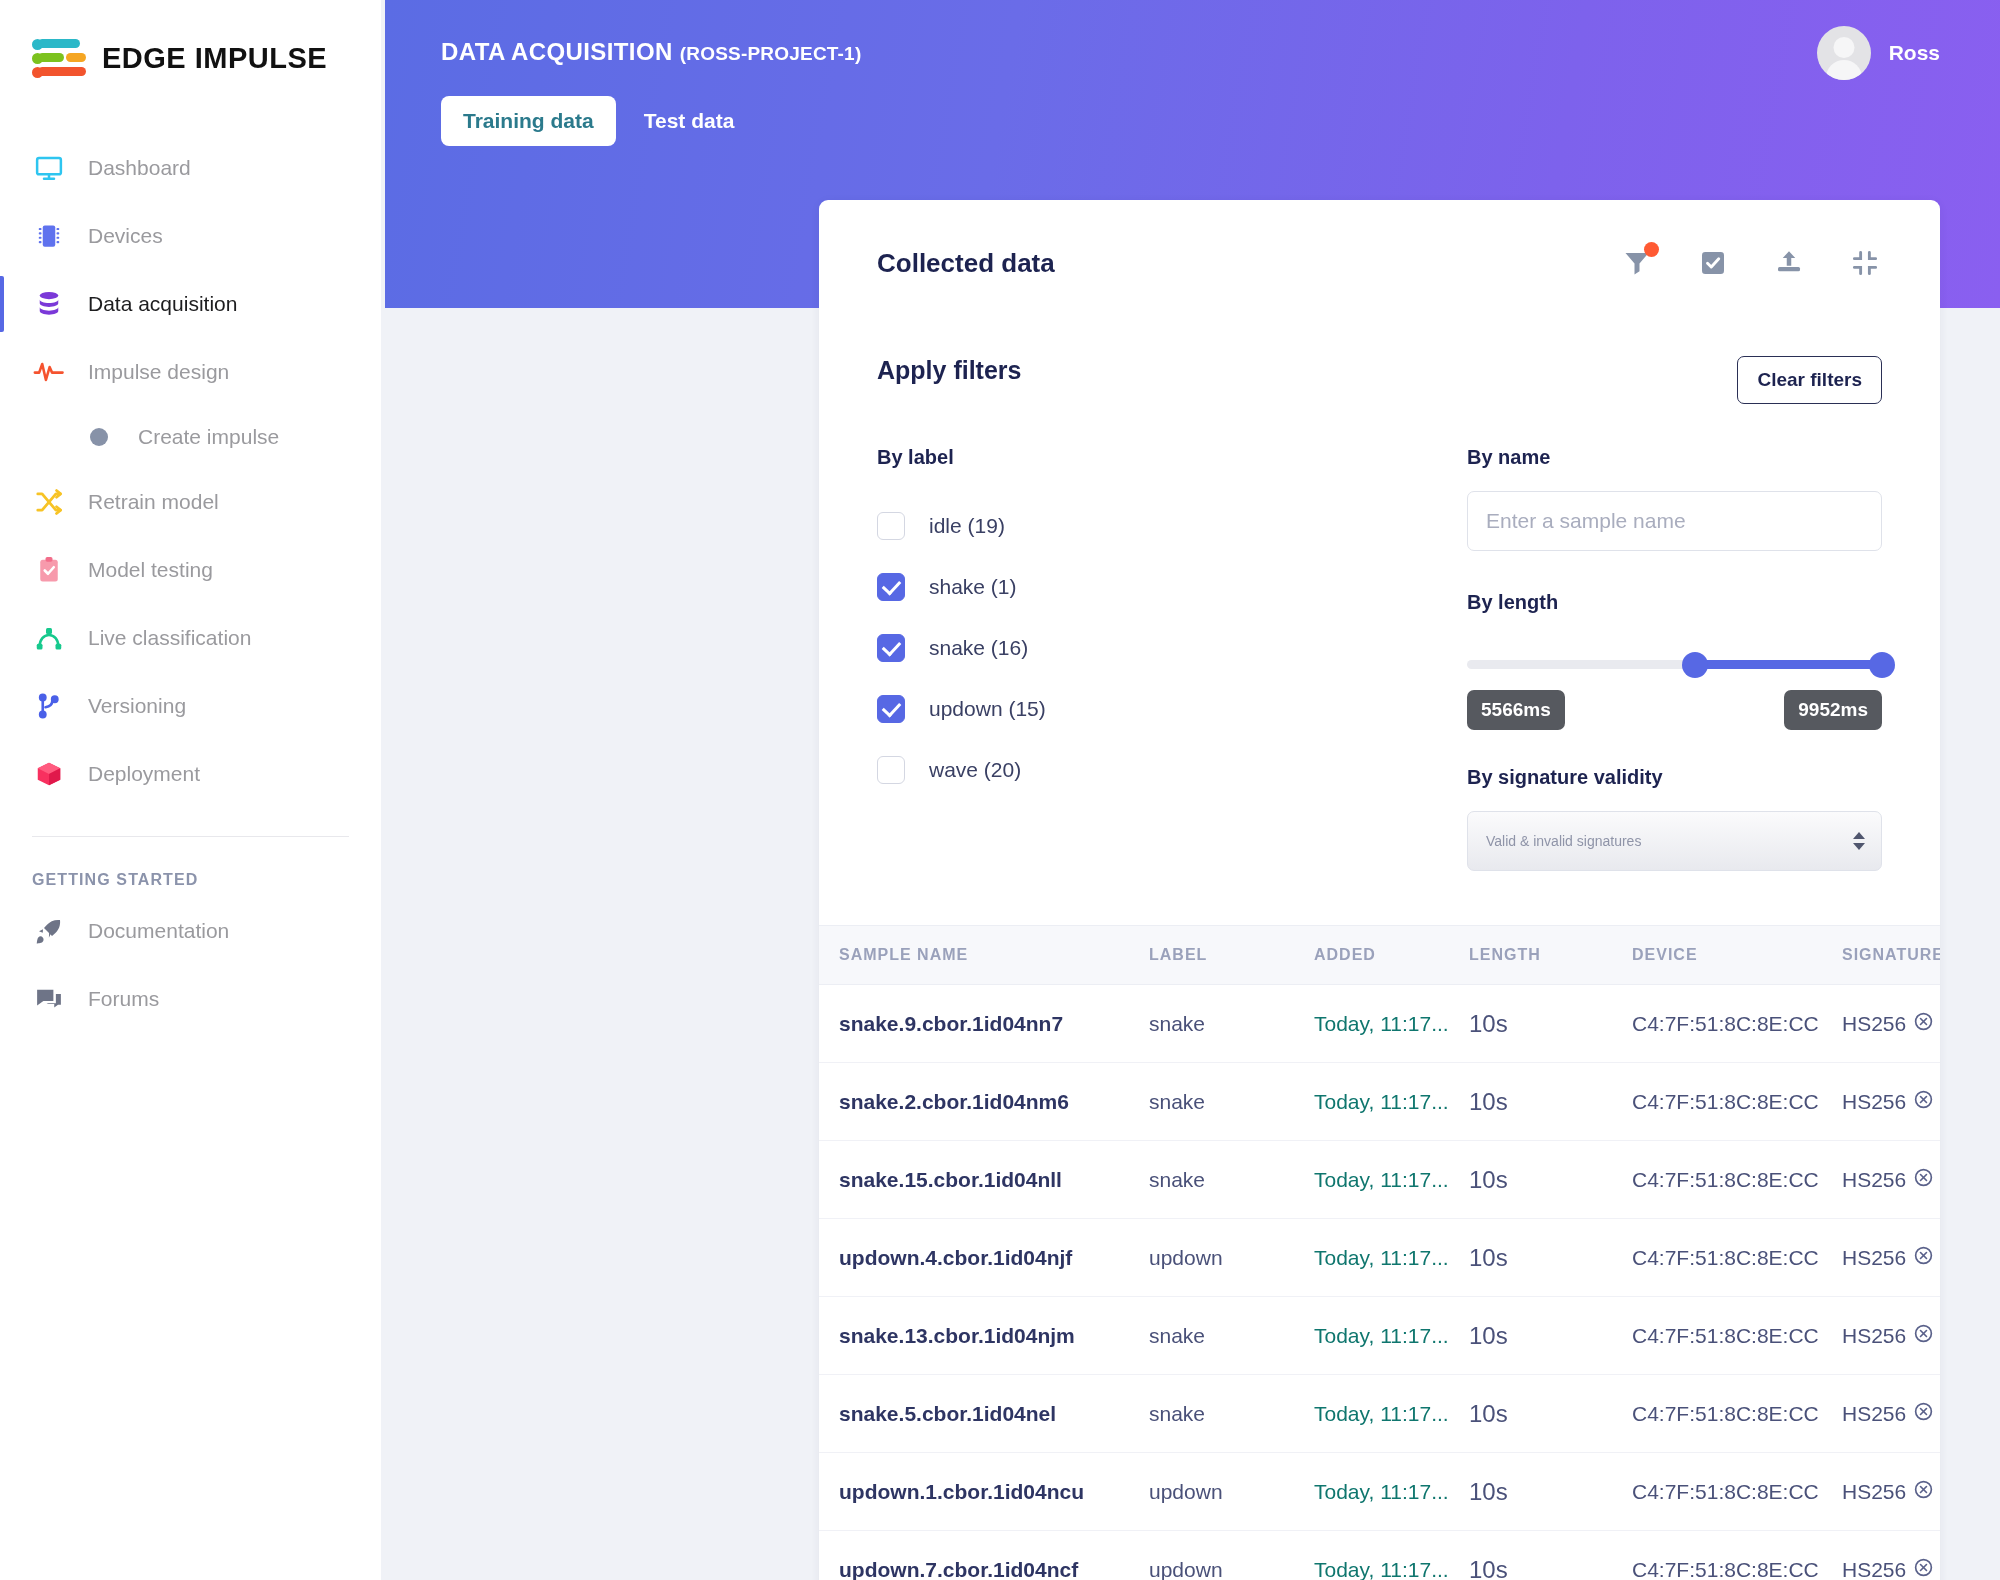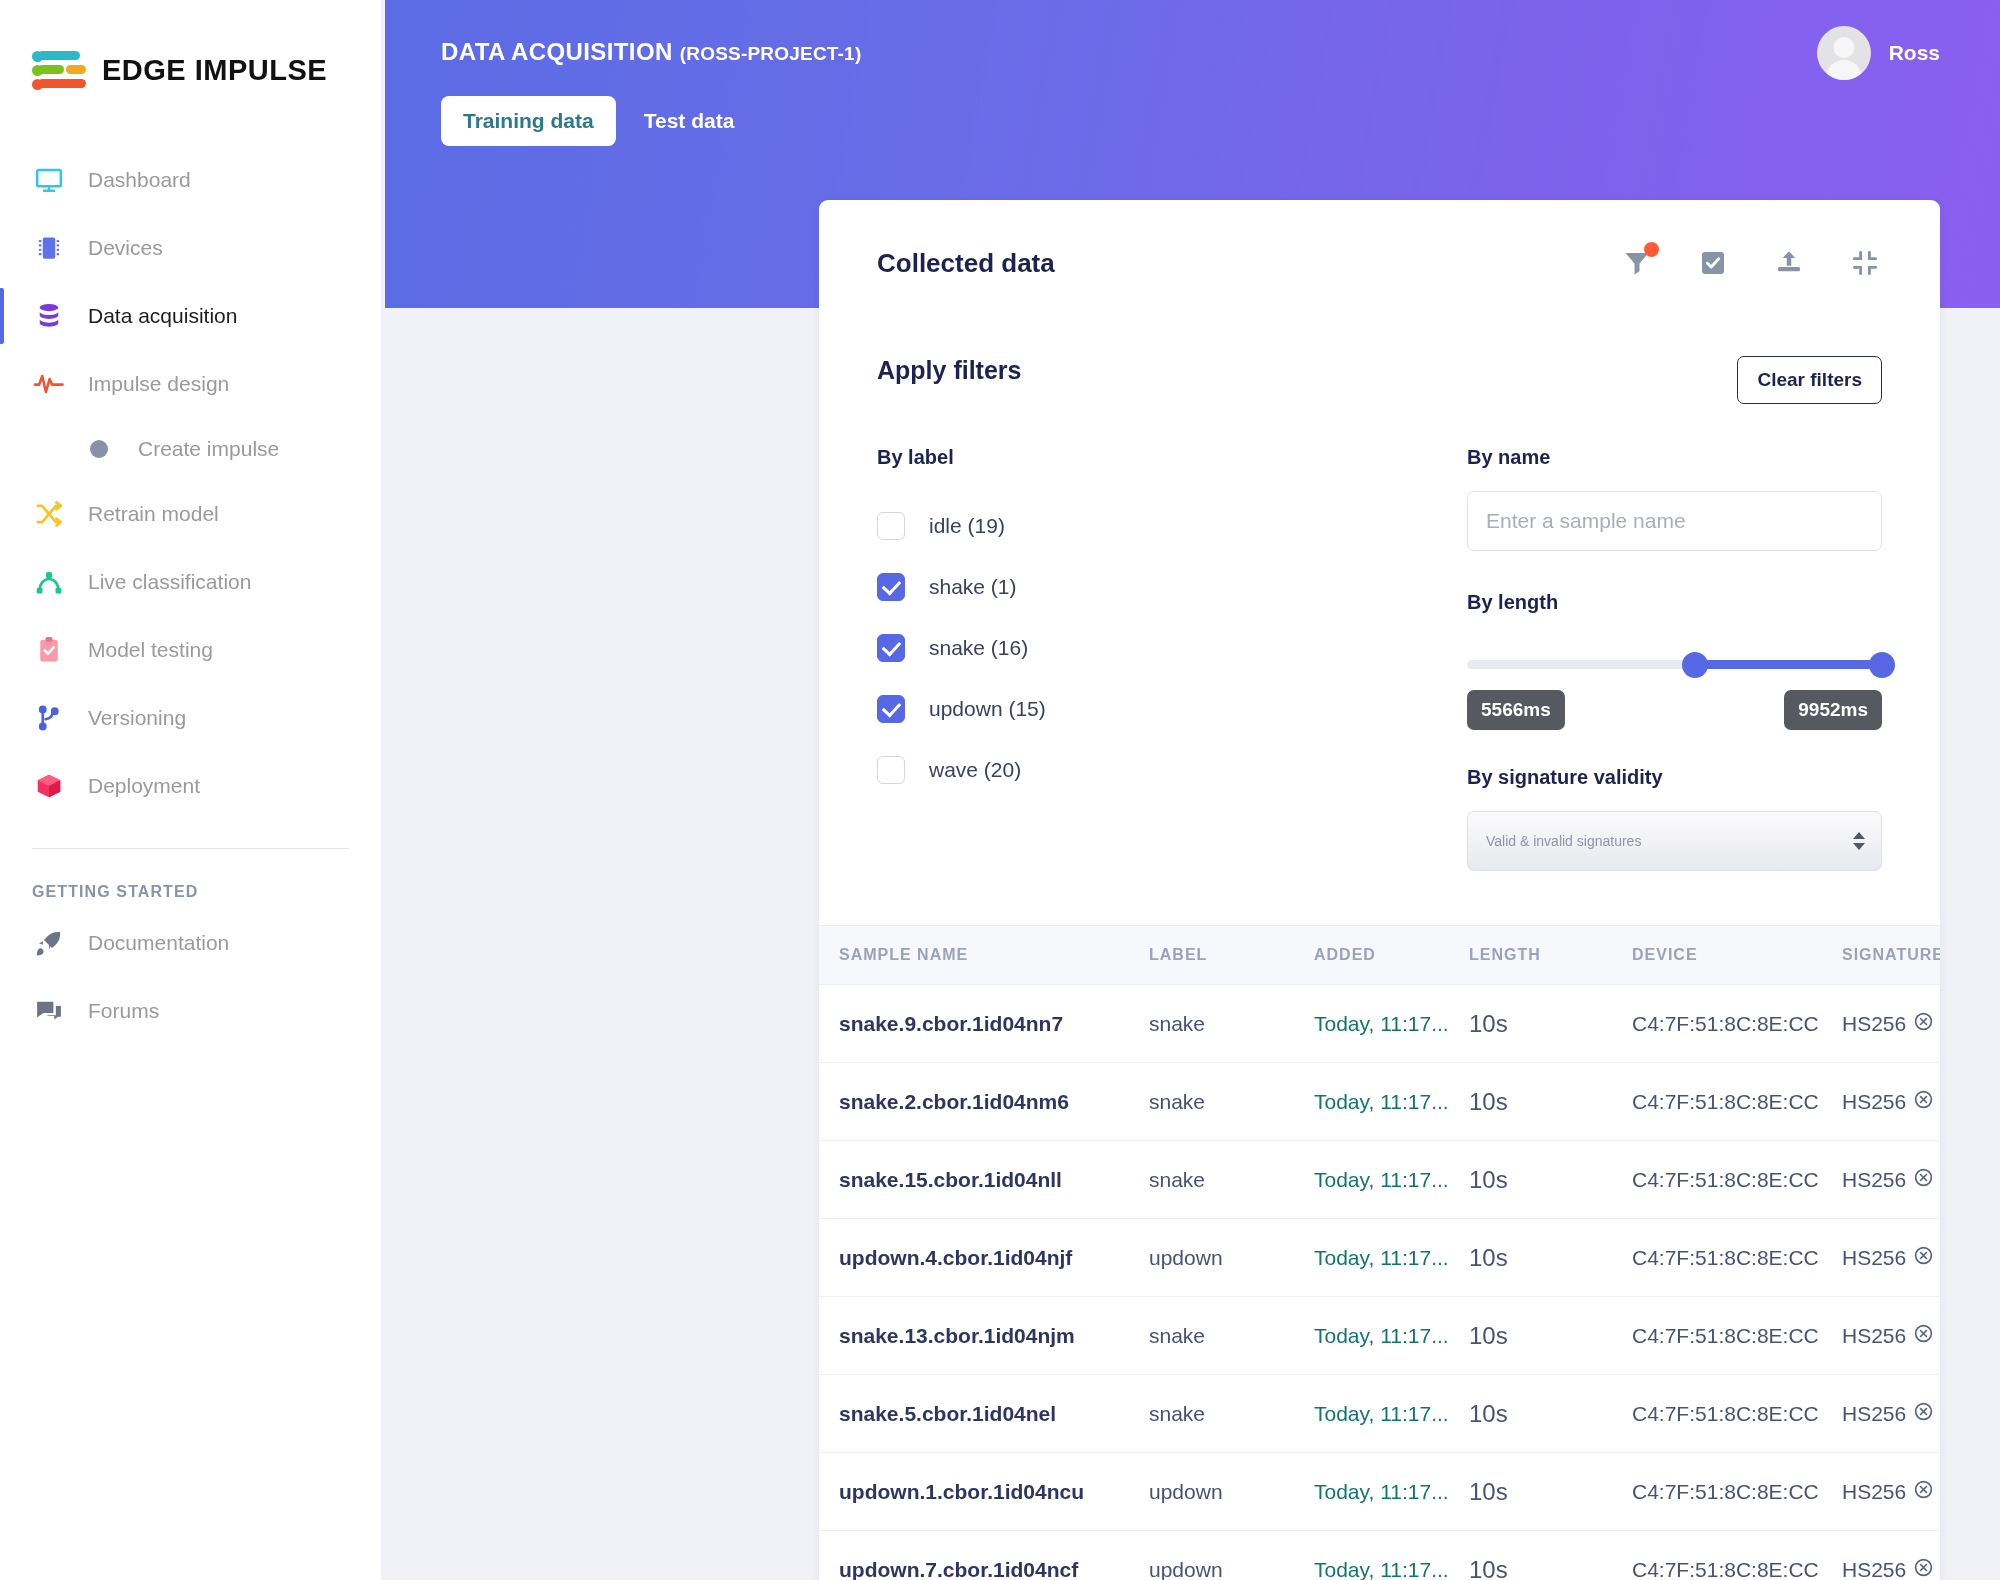--- a/index.html
+++ b/index.html
@@ -7,21 +7,21 @@
     width: 2000px; height: 1580px;
     font-family: "Liberation Sans", sans-serif;
     background: #ffffff;
     overflow: hidden;
   }
   .app { position: relative; width: 2000px; height: 1580px; display: flex; }
 
   
   .sidebar {
     width: 381px; height: 1260px; background: #ffffff;
-    flex: 0 0 381px; position: relative; z-index: 5; margin-top: 12px;
+    flex: 0 0 381px; position: relative; z-index: 5;
   }
   .logo-row { display: flex; align-items: center; gap: 14px; padding: 36px 0 0 32px; }
   .logo-mark { width: 56px; height: 44px; position: relative; }
   .logo-mark .bar { position: absolute; height: 9px; border-radius: 5px; }
   .logo-mark .dot { position: absolute; width: 11px; height: 11px; border-radius: 50%; }
   .logo-text {
     font-size: 29px; font-weight: bold; letter-spacing: 0.5px; color: #111111;
     font-family: "Liberation Sans", sans-serif; white-space: nowrap;
   }
 
@@ -259,39 +259,39 @@
               <path d="M3 18.5h3.5l11-13H21"></path>
             <polyline points="18,2.8 21.3,5.5 18,8.2"></polyline>
               <polyline points="18,15.8 21.3,18.5 18,21.2"></polyline>
           </svg>
         </span>
         <span class="nav-label">Retrain model</span>
       </div>
 
       <div class="nav-item">
         <span class="nav-ico">
+          <svg width="30" height="30" viewBox="0 0 24 24">
+            <rect x="5" y="3.8" width="14" height="17.4" rx="2" fill="#f79aac"></rect>
+            <rect x="9.2" y="1.6" width="5.6" height="3.8" rx="1.4" fill="#f26d8a"></rect>
+            <polyline points="8.6,12.4 11.2,15 15.8,9.8" fill="none" stroke="#ffffff" stroke-width="2.1" stroke-linecap="round" stroke-linejoin="round"></polyline>
+          </svg>
+        </span>
+        <span class="nav-label">Model testing</span>
+      </div>
+
+      <div class="nav-item">
+        <span class="nav-ico">
           <svg width="30" height="30" viewBox="0 0 24 24" fill="none" stroke="#16c98d" stroke-width="2" stroke-linecap="round">
             <path d="M4.5 18.5c0-5 3.3-9 7.5-9s7.5 4 7.5 9"></path>
             <rect x="9.6" y="4" width="4.8" height="4.8" rx="1.2" fill="#16c98d" stroke="none"></rect>
             <rect x="2.2" y="16.6" width="4.6" height="4.6" rx="1.2" fill="#16c98d" stroke="none"></rect>
             <rect x="17.2" y="16.6" width="4.6" height="4.6" rx="1.2" fill="#16c98d" stroke="none"></rect>
           </svg>
         </span>
         <span class="nav-label">Live classification</span>
-      </div>
-
-      <div class="nav-item">
-        <span class="nav-ico">
-          <svg width="30" height="30" viewBox="0 0 24 24">
-            <rect x="5" y="3.8" width="14" height="17.4" rx="2" fill="#f79aac"></rect>
-            <rect x="9.2" y="1.6" width="5.6" height="3.8" rx="1.4" fill="#f26d8a"></rect>
-            <polyline points="8.6,12.4 11.2,15 15.8,9.8" fill="none" stroke="#ffffff" stroke-width="2.1" stroke-linecap="round" stroke-linejoin="round"></polyline>
-          </svg>
-        </span>
-        <span class="nav-label">Model testing</span>
       </div>
 
       <div class="nav-item">
         <span class="nav-ico">
           <svg width="30" height="30" viewBox="0 0 24 24" fill="none" stroke="#4a60e8" stroke-width="2.1" stroke-linecap="round">
             <circle cx="7" cy="5.2" r="2.1" fill="#4a60e8"></circle>
             <circle cx="7" cy="18.8" r="2.1" fill="#4a60e8"></circle>
             <circle cx="16.6" cy="6.6" r="2.1" fill="#4a60e8"></circle>
             <path d="M7 7.4v9.3"></path>
               <path d="M14.6 8.2c0 3.7-3 4.3-5.4 4.8"></path>

